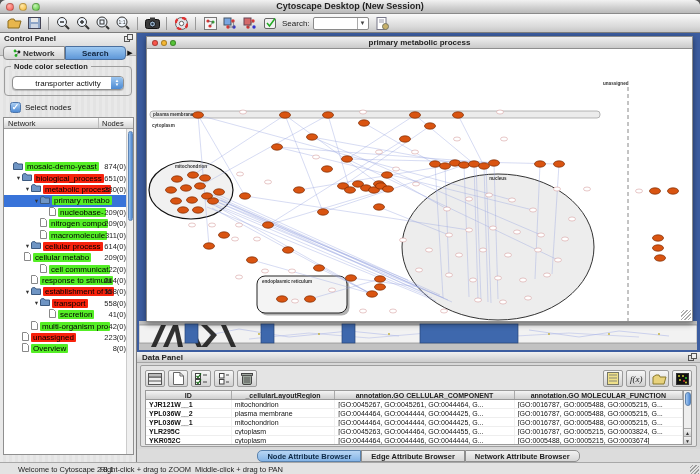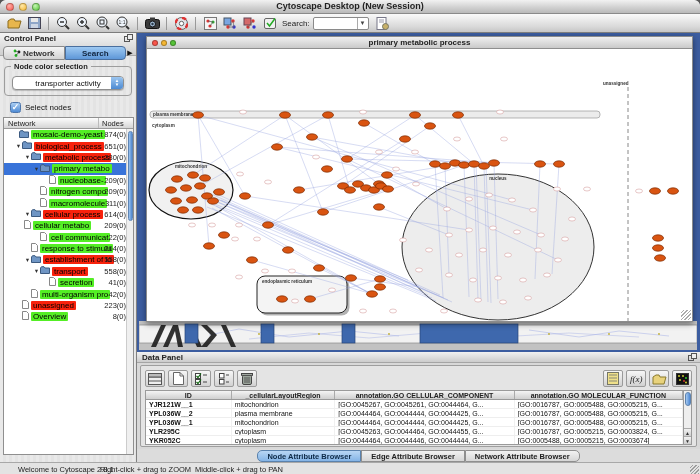--- a/index.html
+++ b/index.html
@@ -292,21 +292,21 @@
     <div class="cb-row">
       <span class="aqua-check">✓</span>
       <span class="cb-label">Select nodes</span>
     </div>
     <div class="tree-box">
       <div class="tree-head">
         <div class="c1">Network</div>
         <div class="c2">Nodes</div>
       </div>
       <div class="tree-rows" id="tree-rows">
-          <div class="tree-row" style="padding-left: 8px;">
+          <div class="tree-row" style="padding-left: 2px; margin-top: 32px;">
             <span class="exp"></span>
             <span class="nico"><svg width="10" height="8">
                 <path d="M0.5 2 L1.5 0.7 H4 L5 2 H9.5 V7.5 H0.5 Z" fill="#6f95c4" stroke="#3c5a80"></path>
               </svg></span>
             <span class="lab" style="background: rgb(84, 238, 37);">mosaic-demo-yeast</span>
             <span class="cnt">874(0)</span>
           </div>
           <div class="tree-row" style="padding-left: 11px;">
             <span class="exp">▼</span>
             <span class="nico"><svg width="10" height="8">

